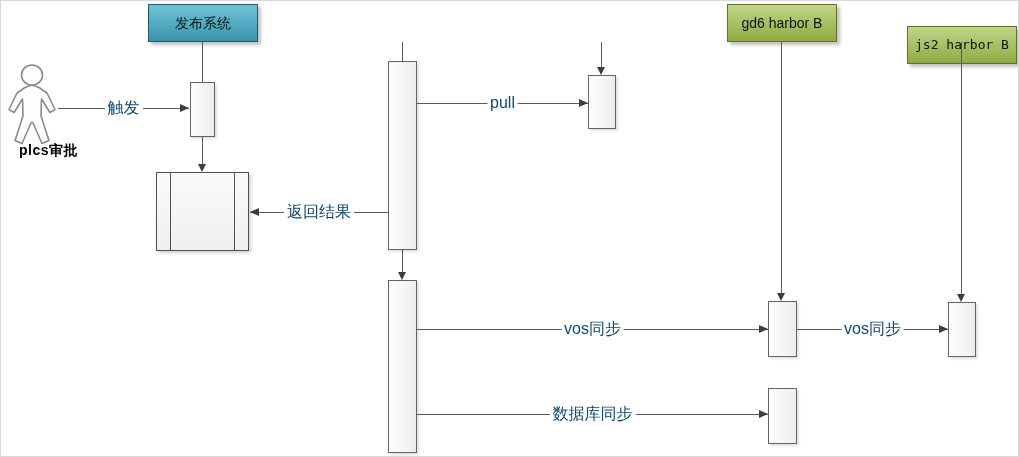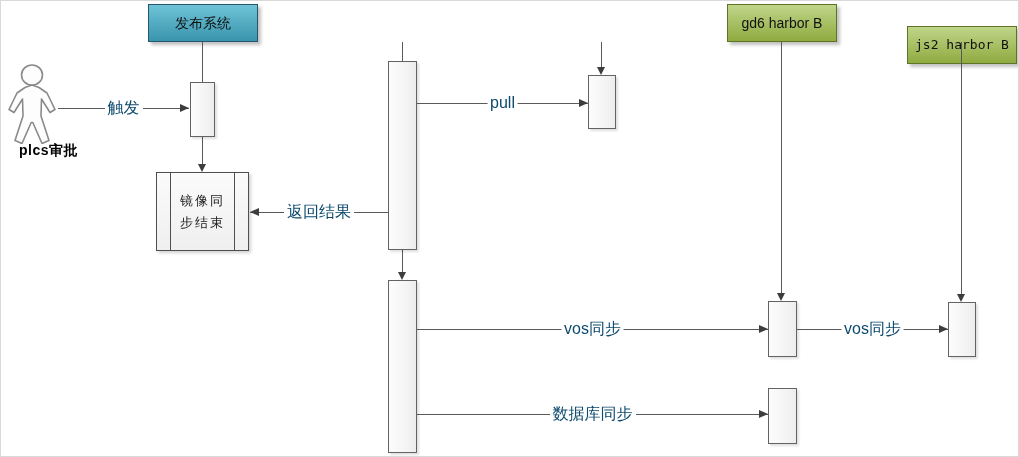--- a/index.html
+++ b/index.html
@@ -129,21 +129,20 @@
   <div class="bar" style="left:387px; top:60px;  width:29px; height:189px;"></div>
   <div class="bar" style="left:587px; top:74px;  width:28px; height:54px;"></div>
   <div class="bar" style="left:387px; top:279px; width:29px; height:173px;"></div>
   <div class="bar" style="left:767px; top:300px; width:29px; height:56px;"></div>
   <div class="bar" style="left:767px; top:387px; width:29px; height:56px;"></div>
   <div class="bar" style="left:947px; top:301px; width:28px; height:55px;"></div>
 
   <div class="process-box">
     <div class="in-l"></div>
     <div class="in-r"></div>
-    <div class="pb-lbl">镜像同步结束</div>
   </div>
 
   <div class="msg" style="left:57px; top:99px; width:131px;">
     <div class="line"></div>
     <div class="head-r"></div>
     <span class="lbl">触发</span>
   </div>
 
 
   <div class="msg" style="left:249px; top:203px; width:138px;">

